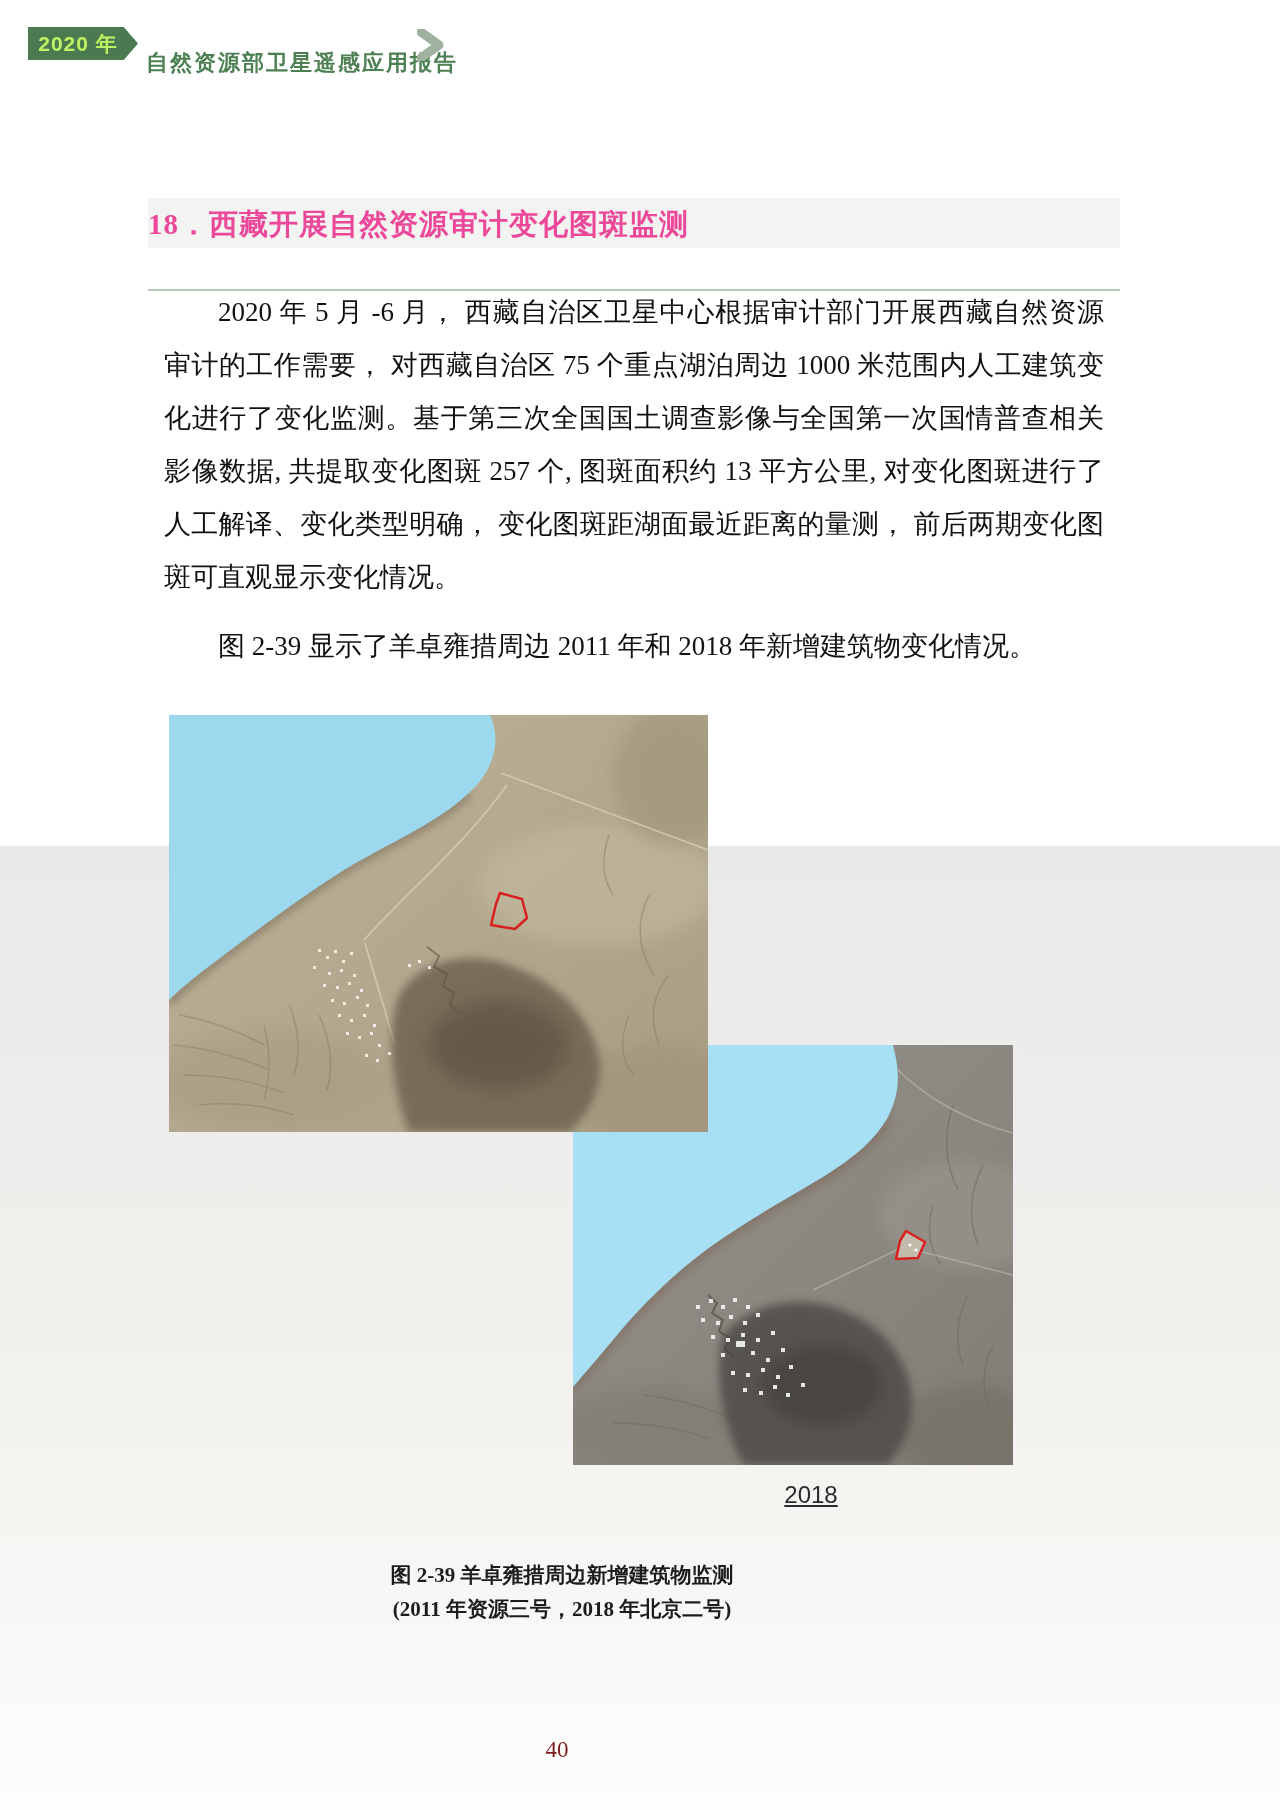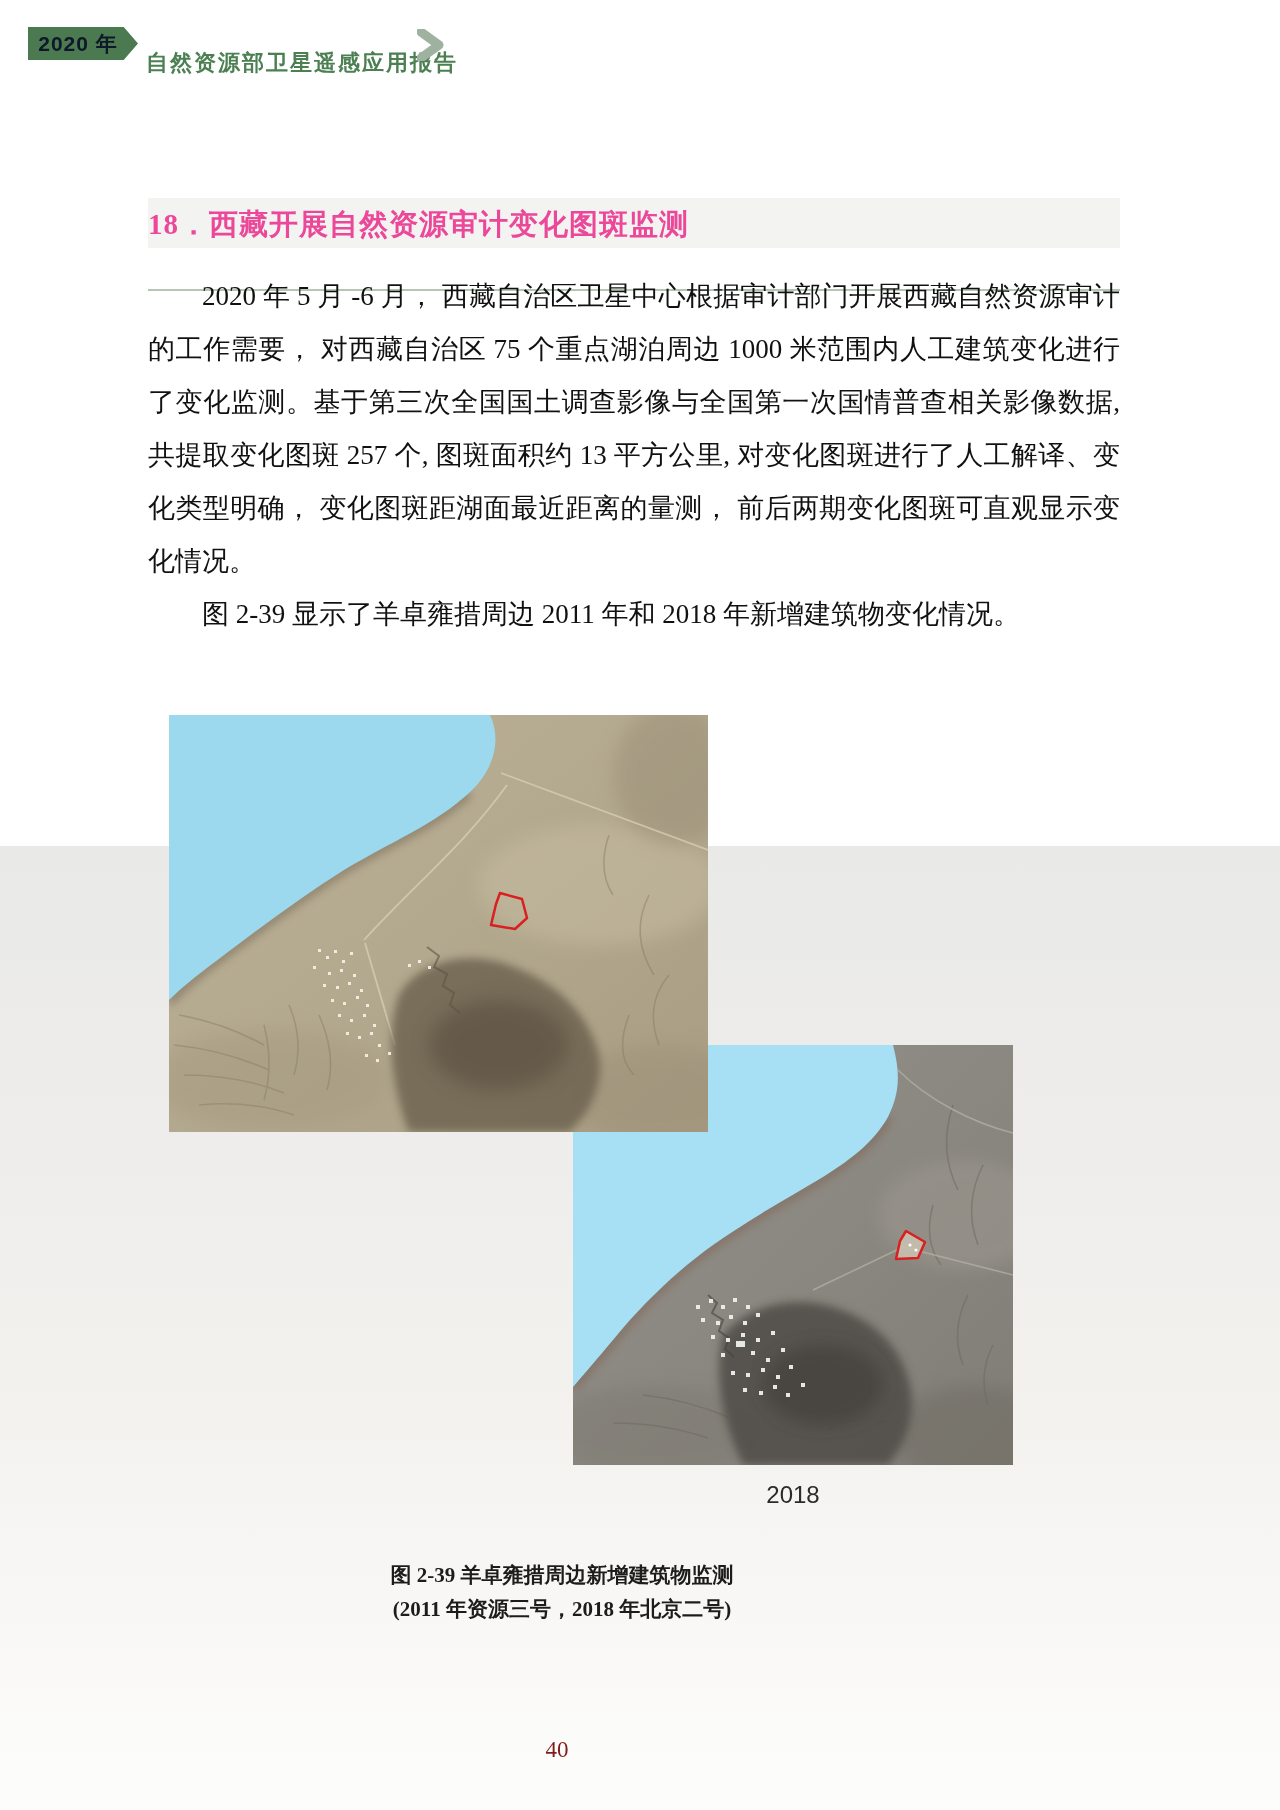--- a/index.html
+++ b/index.html
@@ -6,46 +6,46 @@
   body{background:#ffffff;font-family:"Liberation Serif","DejaVu Serif",serif;}
   .page{position:relative;width:1280px;height:1810px;background:#ffffff;overflow:hidden;}
 
   .gray-band{position:absolute;left:0;top:846px;width:1280px;height:964px;
     background:linear-gradient(to bottom,#e9e9e8 0%,#eeedeb 30%,#f2f1ee 55%,#f8f7f5 78%,#fdfdfc 100%);}
 
   
   .hdr-badge{position:absolute;left:28px;top:27px;width:110px;height:33px;background:#4b7a50;
     clip-path:polygon(0 0,87% 0,100% 50%,87% 100%,0 100%);
     display:flex;align-items:center;justify-content:center;padding-right:10px;box-sizing:border-box;}
-  .hdr-badge span{color:#0f172a;font-family:"Liberation Sans",sans-serif;font-weight:bold;
+  .hdr-badge span{color:#bef264;font-family:"Liberation Sans",sans-serif;font-weight:bold;
     font-size:21px;letter-spacing:1px;}
   .hdr-title{position:absolute;left:146px;top:48px;font-family:"Liberation Sans",sans-serif;
     font-weight:bold;font-size:22px;letter-spacing:2px;color:#4c8052;}
   .hdr-chevron{position:absolute;left:417px;top:29px;width:34px;height:32px;}
 
   
   .heading-bar{position:absolute;left:148px;top:198px;width:972px;height:50px;background:#f3f3f2;}
   .sec-heading{position:absolute;left:148px;top:200px;width:972px;height:48px;line-height:48px;
     font-weight:bold;font-size:29px;color:#ec4899;letter-spacing:1px;}
   .green-rule{position:absolute;left:148px;top:289px;width:972px;height:2px;background:#b7c5b6;}
 
   
   .body-text{position:absolute;left:148px;top:270px;width:972px;font-size:27px;line-height:53px;
     color:#111111;text-align:justify;}
-  .body-text p{margin:0;text-indent:2em;}
+  .body-text p{margin:16px;text-indent:2em;}
 
   
   .sat{position:absolute;overflow:hidden;}
   .sat-2018{left:573px;top:1045px;width:440px;height:420px;z-index:1;}
   .sat-2011{left:169px;top:715px;width:539px;height:417px;z-index:2;}
 
   .img-label{position:absolute;font-family:"Liberation Sans",sans-serif;font-size:24px;
     color:#2b2b2b;text-align:center;z-index:3;}
   .label-2011{left:169px;top:1146px;width:539px;}
-  .label-2018{left:573px;top:1481px;width:440px;}
+  .label-2018{left:591px;top:1481px;width:440px;text-decoration:underline;}
 
   .fig-caption{position:absolute;left:150px;top:1558px;width:824px;text-align:center;
     font-size:21px;line-height:34px;color:#1c1c1c;z-index:3;font-weight:bold;}
 
   .page-number{position:absolute;left:0;top:1737px;width:1114px;text-align:center;
     font-size:23px;color:#7f1d1d;}
 </style>
 </head>
 <body>
 

